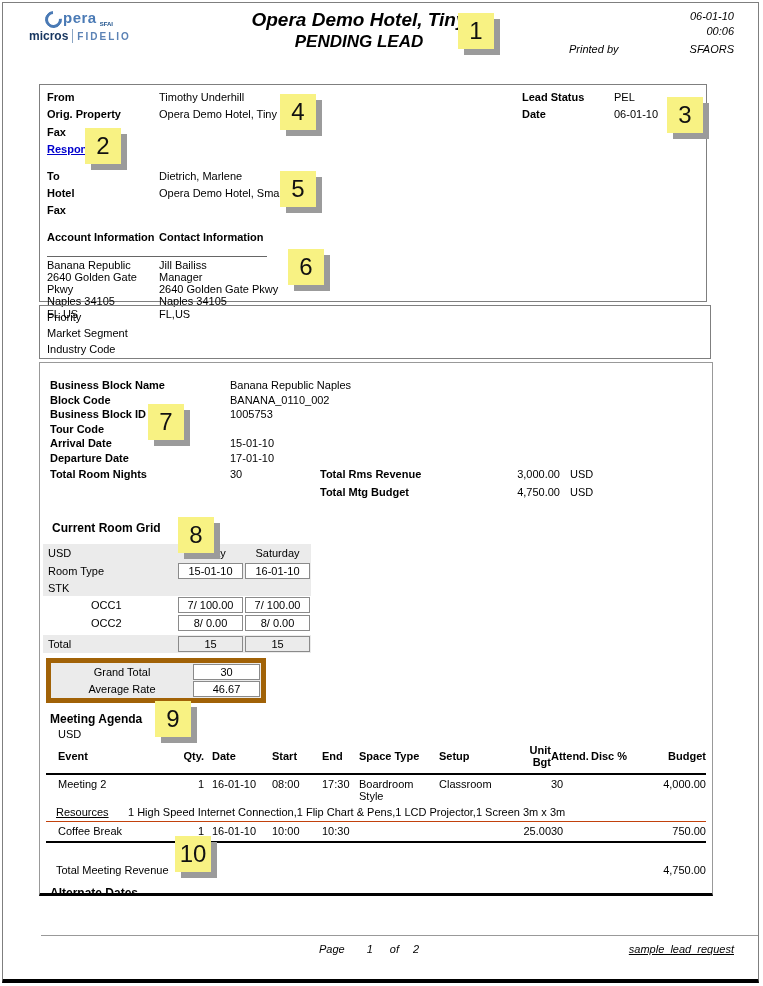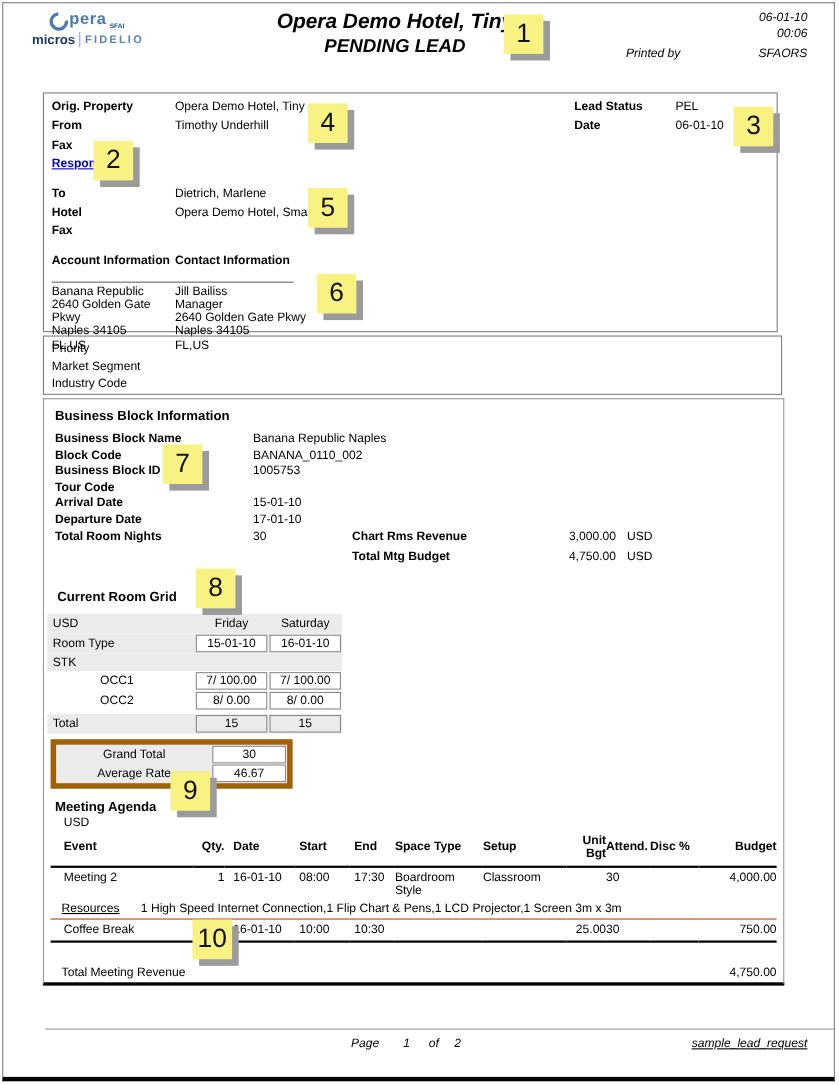--- a/index.html
+++ b/index.html
@@ -135,26 +135,26 @@
   <div class="sticky s4">4</div>
   <div class="sticky s5">5</div>
   <div class="sticky s6">6</div>
   <div class="sticky s7">7</div>
   <div class="sticky s8">8</div>
   <div class="sticky s9">9</div>
   <div class="sticky s10">10</div>
 
   <div class="boxA">
     <div class="row">
+        <span class="lab">From</span>
+        <span>Timothy Underhill</span>
+      </div>
+    <div class="row">
         <span class="lab">Orig. Property</span>
         <span>Opera Demo Hotel, Tiny</span>
-      </div>
-    <div class="row">
-        <span class="lab">From</span>
-        <span>Timothy Underhill</span>
       </div>
     <div class="row">
         <span class="lab">Fax</span>
       </div>
     <div class="row">
         <a href="#" class="respond">Respond</a>
       </div>
 
     <div class="rcol">
       <div class="row">
@@ -201,21 +201,20 @@
   </div>
 
   <div class="boxB">
     <div>Priority</div>
     <div>Market Segment</div>
     <div>Industry Code</div>
   </div>
 
   <div class="boxC">
 
-    <div class="sec-title">Business Block Information</div>
     <div class="bb-rows">
       <div class="bb-row">
           <span class="bb-lab">Business Block Name</span>
           <span>Banana Republic Naples</span>
         </div>
       <div class="bb-row">
           <span class="bb-lab">Block Code</span>
           <span>BANANA_0110_002</span>
         </div>
       <div class="bb-row">
@@ -231,21 +230,21 @@
           <span>15-01-10</span>
         </div>
       <div class="bb-row">
           <span class="bb-lab">Departure Date</span>
           <span>17-01-10</span>
         </div>
     </div>
     <div class="bb-tot">
       <span class="bb-lab">Total Room Nights</span>
       <span class="v1">30</span>
-      <span class="bb-rms-lab">Chart Rms Revenue</span>
+      <span class="bb-rms-lab">Total Rms Revenue</span>
       <span class="bb-num">3,000.00</span>
       <span class="bb-cur">USD</span>
     </div>
     <div class="bb-tot">
       <span class="bb-lab"></span>
         <span class="v1"></span>
       <span class="bb-rms-lab">Total Mtg Budget</span>
       <span class="bb-num">4,750.00</span>
       <span class="bb-cur">USD</span>
     </div>

